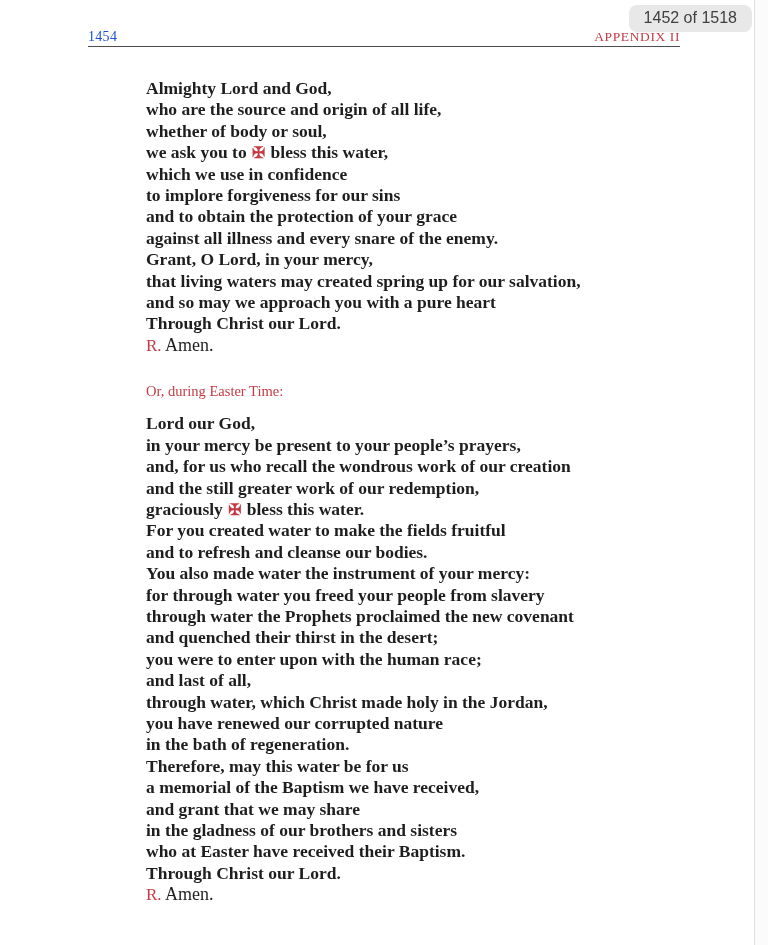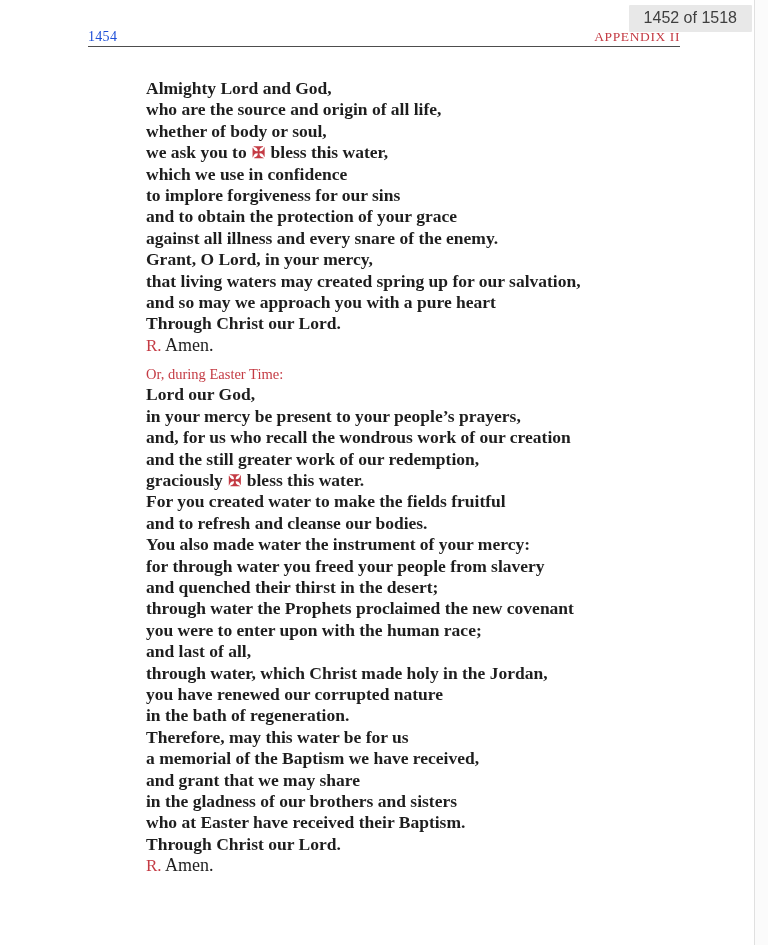--- a/index.html
+++ b/index.html
@@ -24,21 +24,21 @@
   }
   .outer-margin{
     position:absolute;top:0;bottom:0;left:755px;right:0;
     background:#fbfbfb;
   }
   
   .badge{
     position:absolute;top:5px;right:16px;
     background:var(--badge-bg);
     color:var(--badge-text);
-    border-radius:1px;
+    border-radius:8px;
     padding:3px 15px 4px 15px;
     font:400 16px/20px "Liberation Sans", sans-serif;
   }
   
   .folio{
     position:absolute;left:88px;top:29px;
     font:400 14px/16px "Liberation Serif", serif;
     color:#1d4ed8;
     letter-spacing:0.3px;
   }
@@ -70,25 +70,25 @@
   }
   .line.response{
     font-weight:400;
     font-size:18px;
   }
   .line.response .resp-r{
     color:var(--red);
     font-size:17px;
   }
   .rubric{
-    margin-top:9px;
+    margin-top:26px;
     font:400 14.5px/19px "Liberation Serif", serif;
     color:var(--red);
   }
-  .prayer + .prayer, .rubric + .prayer{margin-top:0;}
+  .prayer + .prayer, .rubric + .prayer{margin-top:12px;}
 </style>
 </head>
 <body>
 
 <div class="stage">
 
   <div class="outer-margin"></div>
   <div class="page-edge"></div>
 
   <div class="badge">1452 of 1518</div>
@@ -121,22 +121,22 @@
     <div class="prayer">
         <div class="line">Lord our God,</div>
         <div class="line">in your mercy be present to your people’s prayers,</div>
         <div class="line">and, for us who recall the wondrous work of our creation</div>
         <div class="line">and the still greater work of our redemption,</div>
         <div class="line">graciously <span class="cross">✠</span> bless this water.</div>
         <div class="line">For you created water to make the fields fruitful</div>
         <div class="line">and to refresh and cleanse our bodies.</div>
         <div class="line">You also made water the instrument of your mercy:</div>
         <div class="line">for through water you freed your people from slavery</div>
+        <div class="line">through water the Prophets proclaimed the new covenant</div>
         <div class="line">and quenched their thirst in the desert;</div>
-        <div class="line">through water the Prophets proclaimed the new covenant</div>
         <div class="line">you were to enter upon with the human race;</div>
         <div class="line">and last of all,</div>
         <div class="line">through water, which Christ made holy in the Jordan,</div>
         <div class="line">you have renewed our corrupted nature</div>
         <div class="line">in the bath of regeneration.</div>
         <div class="line">Therefore, may this water be for us</div>
         <div class="line">a memorial of the Baptism we have received,</div>
         <div class="line">and grant that we may share</div>
         <div class="line">in the gladness of our brothers and sisters</div>
         <div class="line">who at Easter have received their Baptism.</div>

